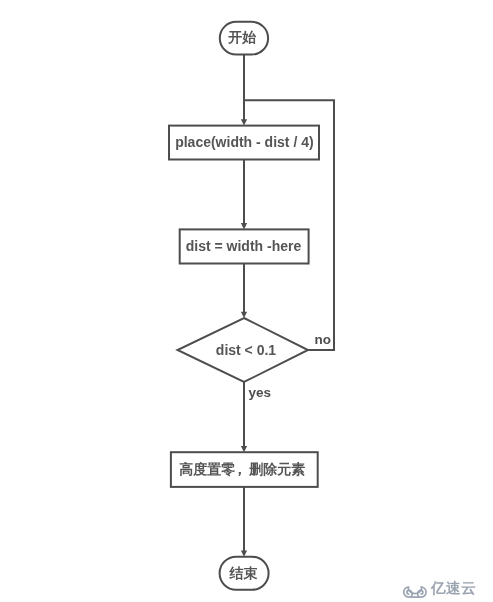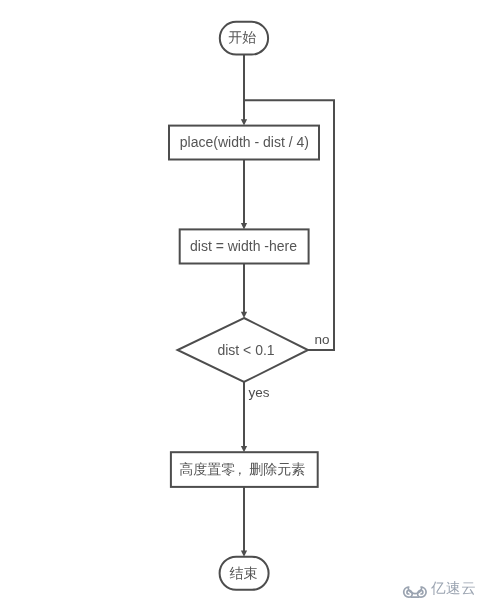--- a/index.html
+++ b/index.html
@@ -1,20 +1,20 @@
 <!DOCTYPE html>
 <html><head>
 <meta charset="utf-8">
 <title>Flowchart</title>
 <style>
   html,body{margin:0;padding:0;background:#ffffff;}
   body{width:493px;height:602px;overflow:hidden;
        font-family:"Liberation Sans",sans-serif;
        -webkit-font-smoothing:antialiased;}
-  #canvas{position:relative;width:493px;height:578px;background:#ffffff;}
+  #canvas{position:relative;width:493px;height:578px;background:#ffffff;font-weight:bold;}
   svg#flow{position:absolute;left:0;top:0;display:block;}
 
   .shape{fill:#ffffff;stroke:#4d4d4d;stroke-width:2;}
   .edge{fill:none;stroke:#4d4d4d;stroke-width:2;stroke-linecap:butt;stroke-linejoin:miter;}
   .arrowhead{fill:#4d4d4d;stroke:none;}
 
   .nodeLabel{font-family:"Liberation Sans",sans-serif;font-size:14px;
              fill:#555555;text-anchor:middle;dominant-baseline:middle;}
   .cjkLabel{font-family:"Liberation Sans",sans-serif;font-size:14px;
             fill:#555555;text-anchor:middle;dominant-baseline:middle;}

